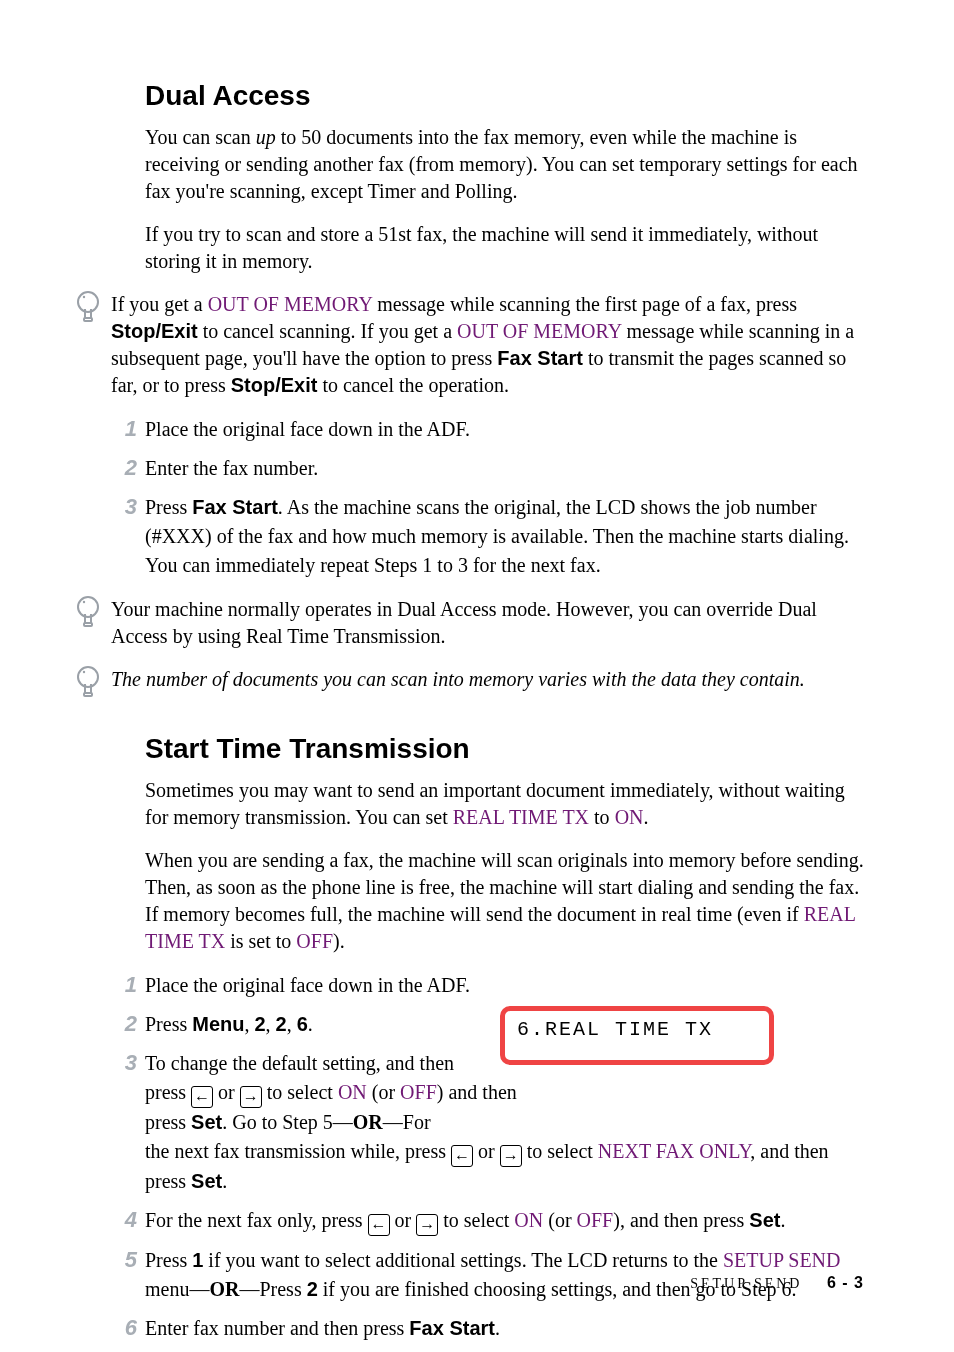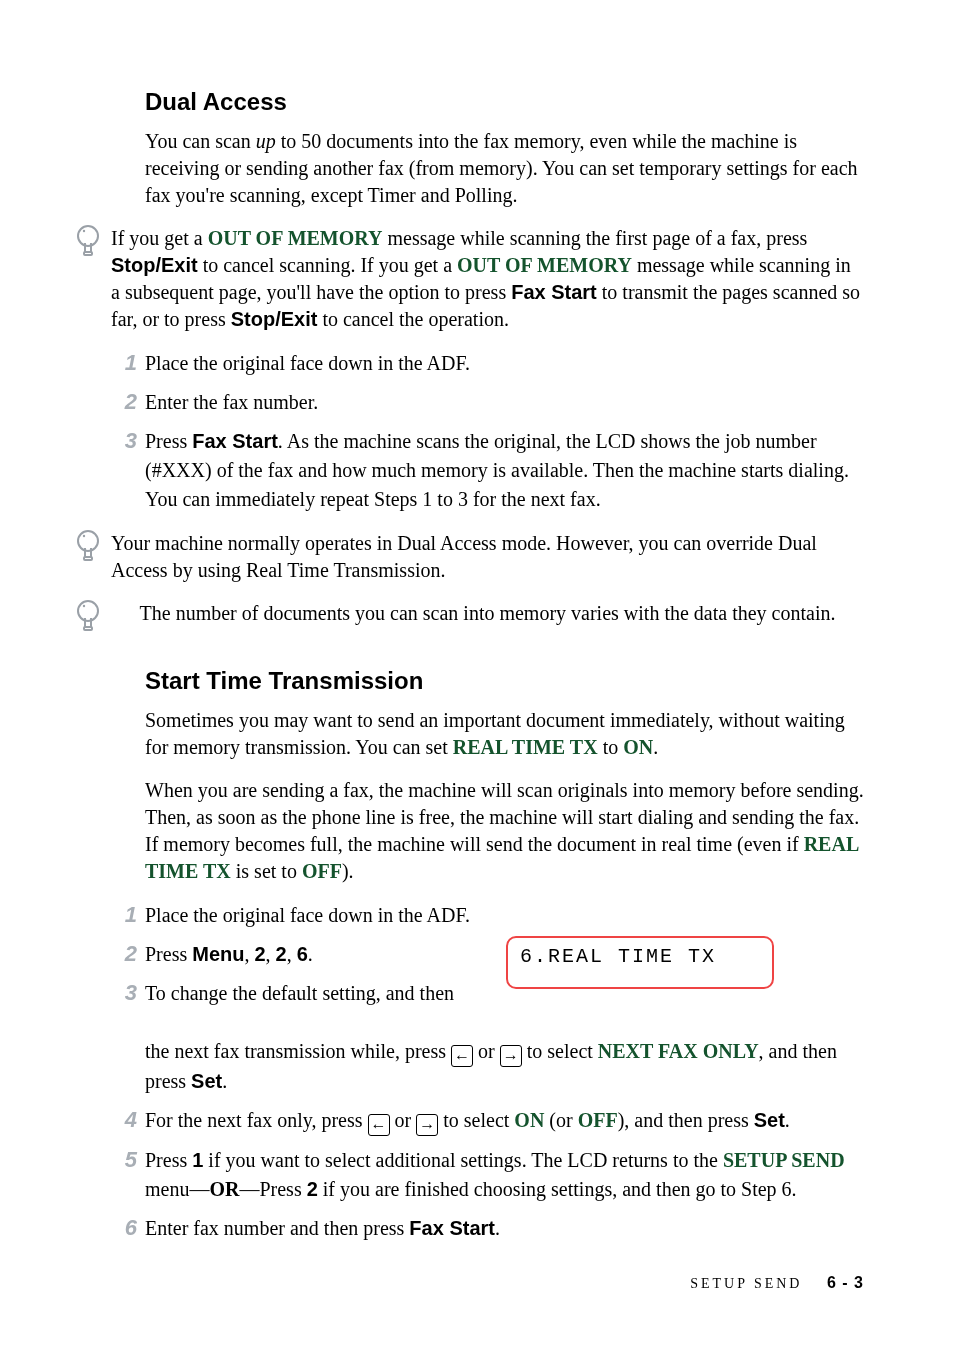--- a/index.html
+++ b/index.html
@@ -12,43 +12,43 @@
   .page {
     width: 954px;
     height: 1352px;
     box-sizing: border-box;
     padding: 80px 90px 60px 145px;
     position: relative;
   }
   h2 {
     font-family: Arial, Helvetica, sans-serif;
     font-weight: bold;
-    font-size: 24px;
-    margin: 8px 0 12px 0;
+    font-size: 28px;
+    margin: 0 0 12px 0;
   }
   h2.rtt {
     margin-top: 40px;
   }
   p.body {
     font-size: 20px;
     line-height: 1.35;
     margin: 0 0 16px 0;
   }
   p.note {
     font-size: 20px;
     line-height: 1.35;
     margin: 0 0 16px -34px;
     position: relative;
   }
   p.italic-note {
     font-size: 20px;
     line-height: 1.35;
     margin: 16px 0 16px -34px;
     position: relative;
-    text-align: center;
+    font-style: italic;
   }
   ol.steps {
     list-style: none;
     margin: 0 0 16px 0;
     padding: 0;
   }
   ol.steps > li {
     font-size: 20px;
     line-height: 1.45;
     margin: 0 0 10px -34px;
@@ -66,22 +66,22 @@
     color: #a8aeb5;
     width: 26px;
     text-align: right;
   }
   .key-bold {
     font-family: Arial, Helvetica, sans-serif;
     font-weight: bold;
     margin-top: 36px;
   }
   .gray-bold {
-    color: #14532d;
-    font-weight: bold;
+    color: #701a75;
+    font-weight: normal;
   }
   .emph {
     font-style: italic;
   }
   .bulb {
     position: absolute;
     left: -36px;
     top: 0;
   }
   .arrowbox {
@@ -93,21 +93,21 @@
     text-align: center;
     line-height: 18px;
     font-size: 16px;
     font-weight: bold;
     vertical-align: -2px;
     font-family: Arial, Helvetica, sans-serif;
   }
   .lcd {
     position: absolute;
     right: 90px;
-    border: 2px solid #ef4444;
+    border: 5px solid #ef4444;
     border-radius: 10px;
     padding: 4px 12px 16px 12px;
     font-family: "Courier New", monospace;
     font-size: 20px;
     letter-spacing: 2px;
     min-width: 240px;
   }
   .footer {
     position: absolute;
     bottom: 60px;
@@ -132,20 +132,21 @@
 <body>
 
 <div class="page">
 
   <h2>Dual Access</h2>
 
   <p class="body">
     <span>You can scan </span><span class="emph">up</span><span> to 50 documents into the fax memory, even while the machine is receiving or sending another fax (from memory). You can set temporary settings for each fax you're scanning, except Timer and Polling.</span>
   </p>
 
+  <p class="body">If you try to scan and store a 51st fax, the machine will send it immediately, without storing it in memory.</p>
 
   <p class="note">
     <span class="bulb">
       <svg width="26" height="38" viewBox="0 0 26 38">
           <circle cx="13" cy="11" r="10" fill="none" stroke="#9aa0a7" stroke-width="2"></circle>
           <circle cx="9" cy="6" r="1.2" fill="#9aa0a7"></circle>
           <path d="M10 18 L10 27 M16 18 L16 27" stroke="#9aa0a7" stroke-width="2"></path>
           <rect x="9" y="27" width="8" height="3" rx="1" fill="none" stroke="#9aa0a7" stroke-width="2"></rect>
         </svg>
     </span>
@@ -211,21 +212,23 @@
       <span class="stepnum">2</span>
       <span>Press </span><span class="key-bold">Menu</span><span>, </span><span class="key-bold">2</span><span>, </span><span class="key-bold">2</span><span>, </span><span class="key-bold">6</span><span>.</span>
       <span class="lcd" style="top:-4px;">6.REAL TIME TX</span>
     </li>
 
     <li class="step3-rtt">
       <span class="stepnum">3</span>
       <span style="display:inline-block; width:390px;">
         <span>To change the default setting, and then</span>
       </span><br>
-      <br>
+      <span style="display:inline-block; width:390px;">
+        <span>press </span><span class="arrowbox">←</span><span> or </span><span class="arrowbox">→</span><span> to select </span><span class="gray-bold">ON</span><span> (or </span><span class="gray-bold">OFF</span><span>) and then press </span><span class="key-bold">Set</span><span>. Go to Step 5—</span><b>OR</b><span>—For</span>
+      </span><br>
       <span>the next fax transmission while, press </span><span class="arrowbox">←</span><span> or </span><span class="arrowbox">→</span><span> to select </span><span class="gray-bold">NEXT FAX ONLY</span><span>, and then press </span><span class="key-bold">Set</span><span>.</span>
     </li>
 
     <li>
       <span class="stepnum">4</span>
       <span>For the next fax only, press </span><span class="arrowbox">←</span><span> or </span><span class="arrowbox">→</span><span> to select </span><span class="gray-bold">ON</span><span> (or </span><span class="gray-bold">OFF</span><span>), and then press </span><span class="key-bold">Set</span><span>.</span>
     </li>
 
     <li>
       <span class="stepnum">5</span>

